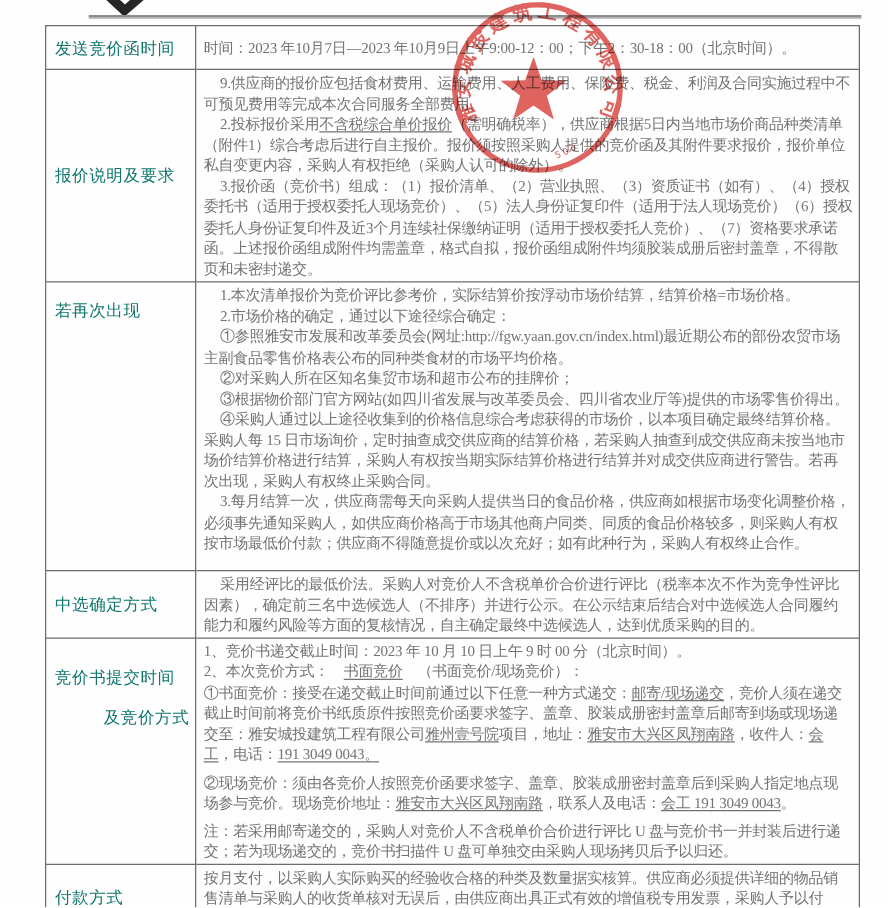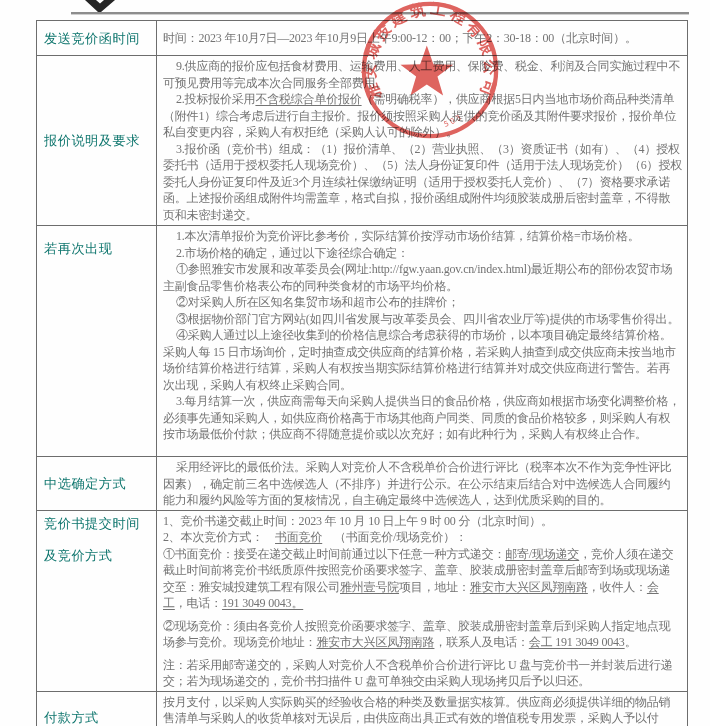--- a/index.html
+++ b/index.html
@@ -14,35 +14,35 @@
   table.doc-table {
     position:absolute; left:36px; top:20px; width:652px;
     border-collapse:collapse; table-layout:fixed; background:transparent;
   }
   .doc-table td { border:1.5px solid #6d6d6d; overflow:hidden; }
   .label-cell {
     width:110px; font-size:13.2px; letter-spacing:0.5px; color:#0f766e;
     padding:2px 2px 2px 7px; vertical-align:middle;
   }
   .label-line { line-height:17px; }
-  .label-line + .label-line { margin-top:15px; }
+  .label-line + .label-line { margin-top:15px;margin-left:39px; }
   .content-cell {
     font-size:12px; line-height:16.5px; letter-spacing:-0.2px; color:#737373;
     padding:2px 5px 1px 6px; vertical-align:top;
   }
   
   .doc-table tr:nth-child(1){ height:35px; }
   .doc-table tr:nth-child(2){ height:170px; }
   .doc-table tr:nth-child(3){ height:231px; }
   .doc-table tr:nth-child(4){ height:52px; }
   .doc-table tr:nth-child(5){ height:174px; }
   .doc-table tr:nth-child(6){ height:36px; }
   
   .doc-table tr:nth-child(3) .label-cell{ vertical-align:top; padding-top:14px; }
-  .doc-table tr:nth-child(5) .label-cell{ vertical-align:top; padding-top:4px; }
+  .doc-table tr:nth-child(5) .label-cell{ vertical-align:top; padding-top:22px; }
   
   .doc-table tr:nth-child(1) .content-cell,
   .doc-table tr:nth-child(6) .content-cell{ vertical-align:middle; }
   p.para { margin:0; padding:0; }
   p.para.indent { text-indent:13px; }
   p.para.gap-top { margin-top:6px; }
   span.u { text-decoration:underline; text-underline-offset:2px; }
   span.b { font-weight:normal; }
   .seal {
     position:absolute; left:350px; top:-10px; width:160px; height:160px;

